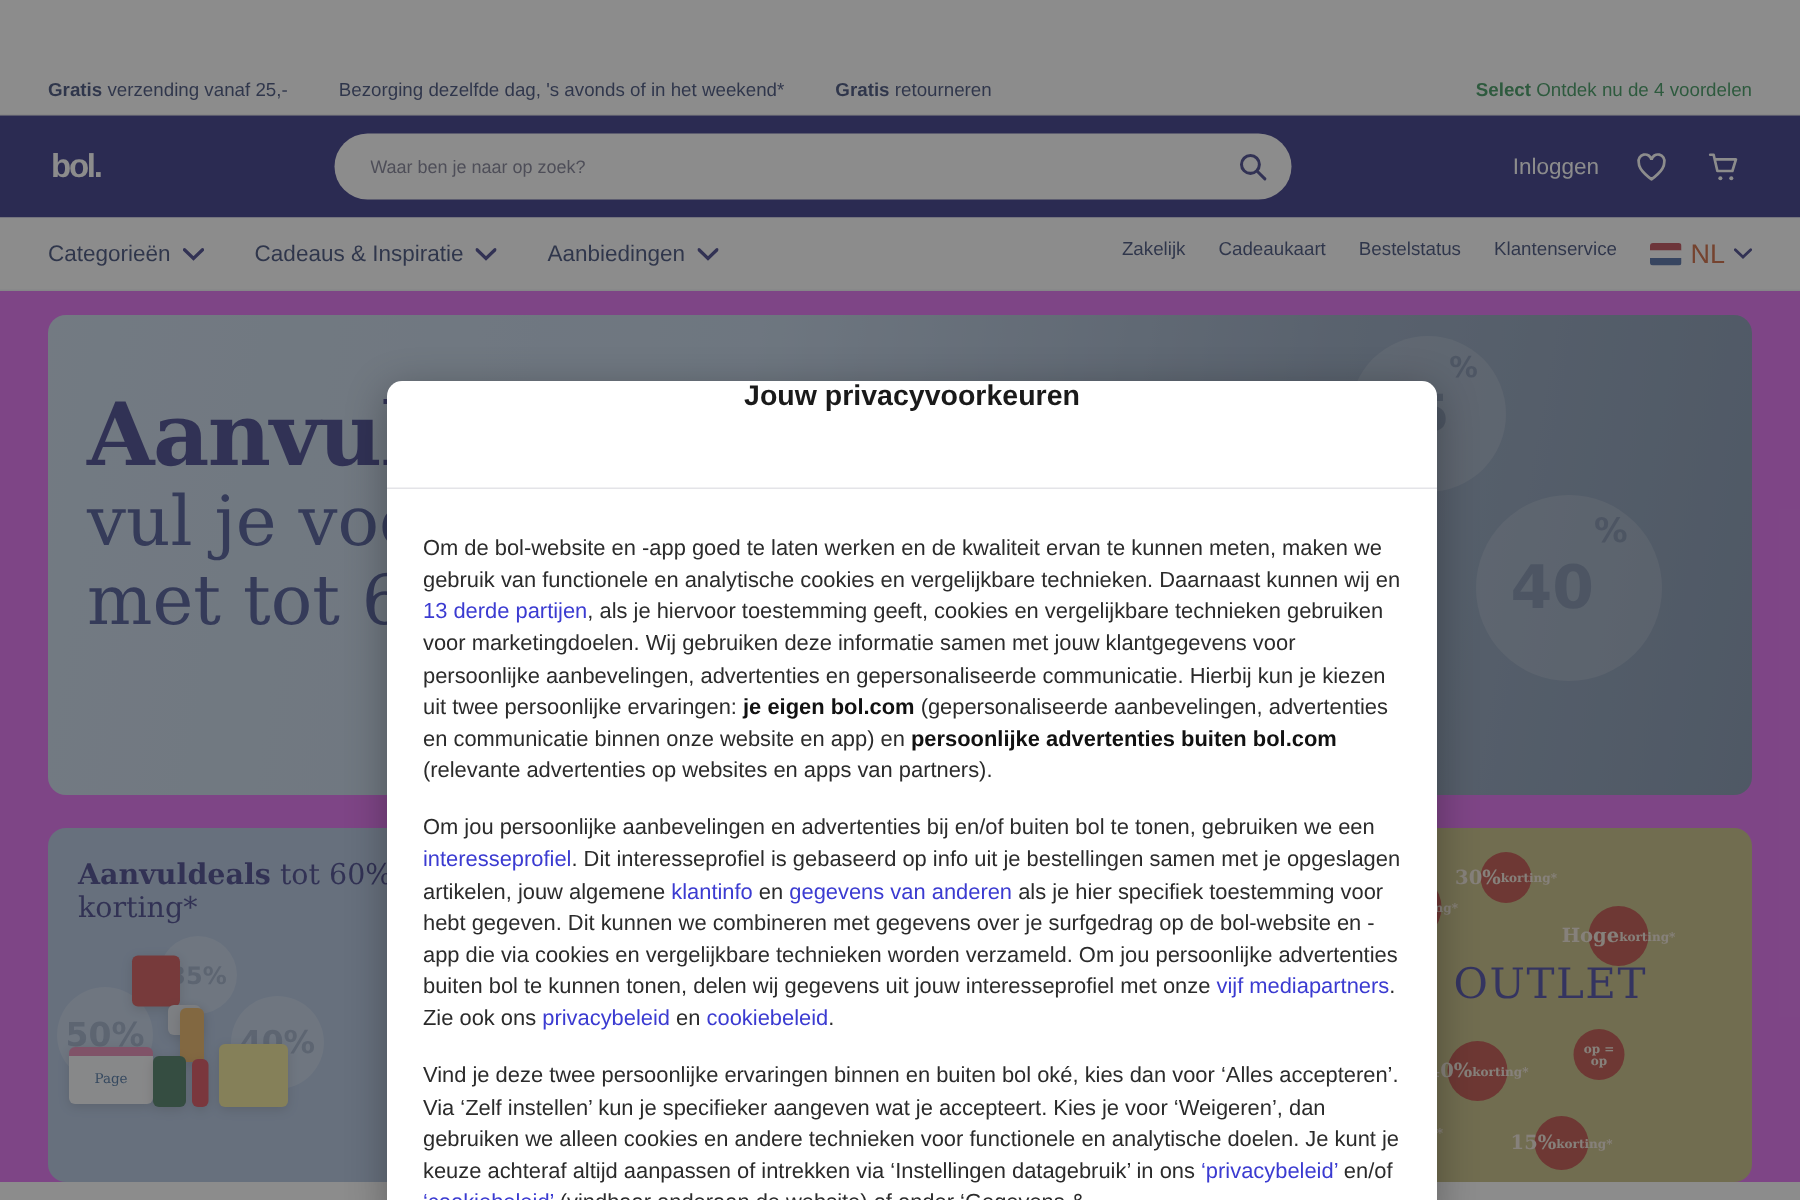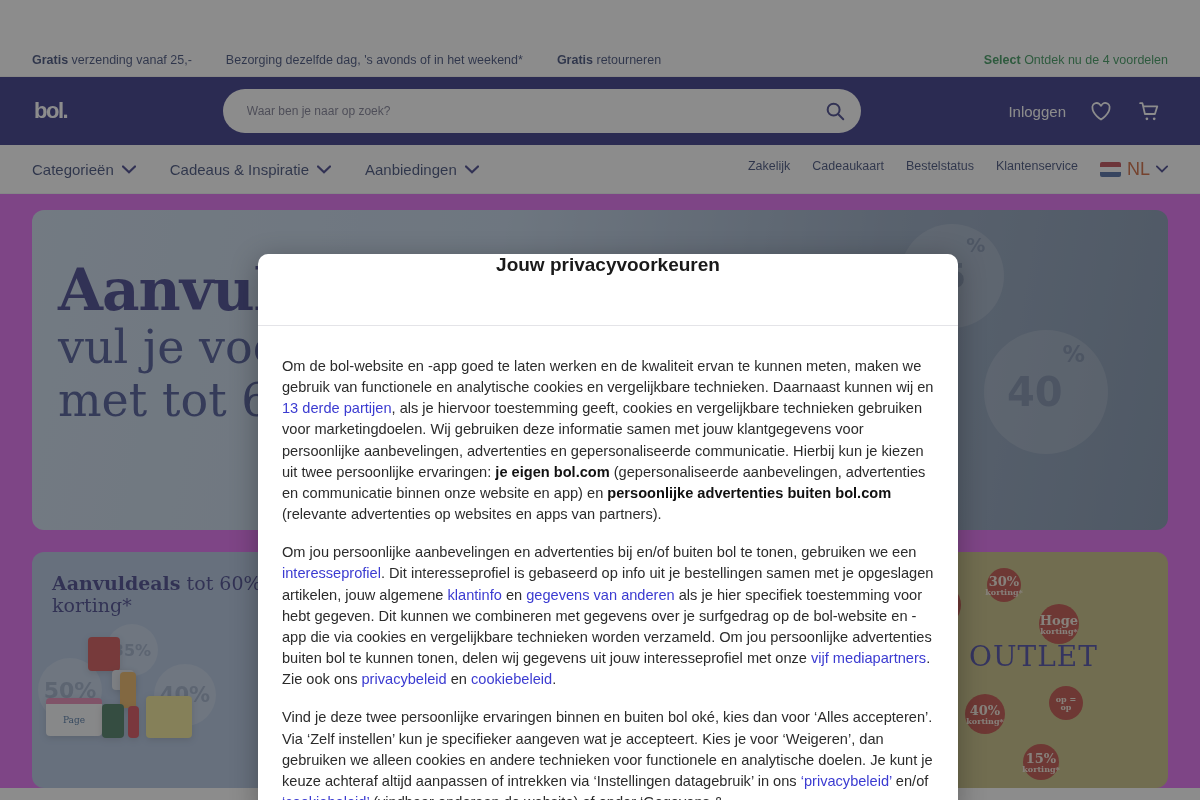--- a/index.html
+++ b/index.html
@@ -224,30 +224,30 @@
   .t4-outlet {
     position: absolute; left: 50%; top: 44%;
     transform: translate(-50%, -50%);
     font-family: "DejaVu Serif", serif;
     font-weight: 400; font-size: 28px; color: #1a1a8c;
     letter-spacing: 1px;
   }
   .dot {
     position: absolute; border-radius: 50%;
     background: #b02418; color: #f0e2d2;
-    display: flex; flex-direction: column;
+    display: flex; flex-direction: row;
     align-items: center; justify-content: center;
     font-family: "DejaVu Serif", serif; font-weight: 700;
     line-height: 1; text-align: center;
   }
   .dot .big { font-size: 13px; }
   .dot .small { font-size: 8px; }
   .d1 { width: 46px; height: 46px; left: 16px; top: 30px; }
   .d2 { width: 34px; height: 34px; left: 88px; top: 16px; }
-  .d3 { width: 40px; height: 40px; left: 140px; top: 52px; }
+  .d3 { width: 40px; height: 40px; left: 160px; top: 52px; }
   .d4 { width: 40px; height: 40px; left: 66px; top: 142px; }
   .d5 { width: 42px; height: 42px; left: 8px; top: 182px; }
   .d6 { width: 36px; height: 36px; left: 124px; top: 192px; }
   .d7 { width: 34px; height: 34px; left: 150px; top: 134px; font-size: 9px; }
 
   
   #overlay {
     position: absolute; inset: 0;
     background: rgba(70,70,70,0.62);
     z-index: 50;

